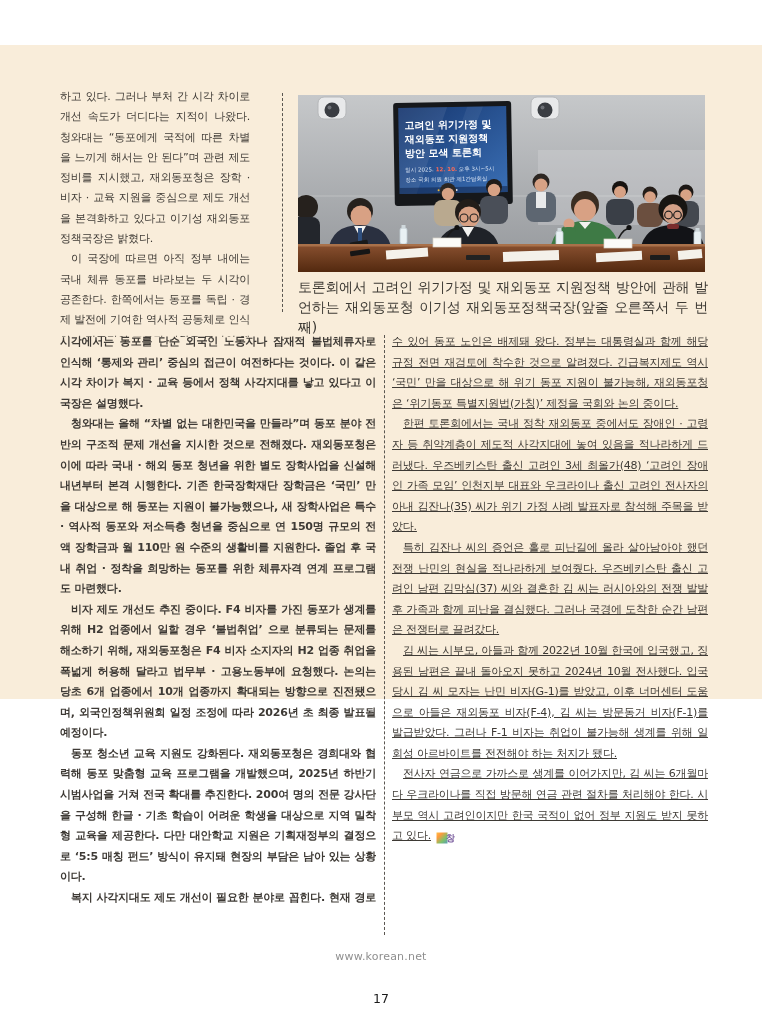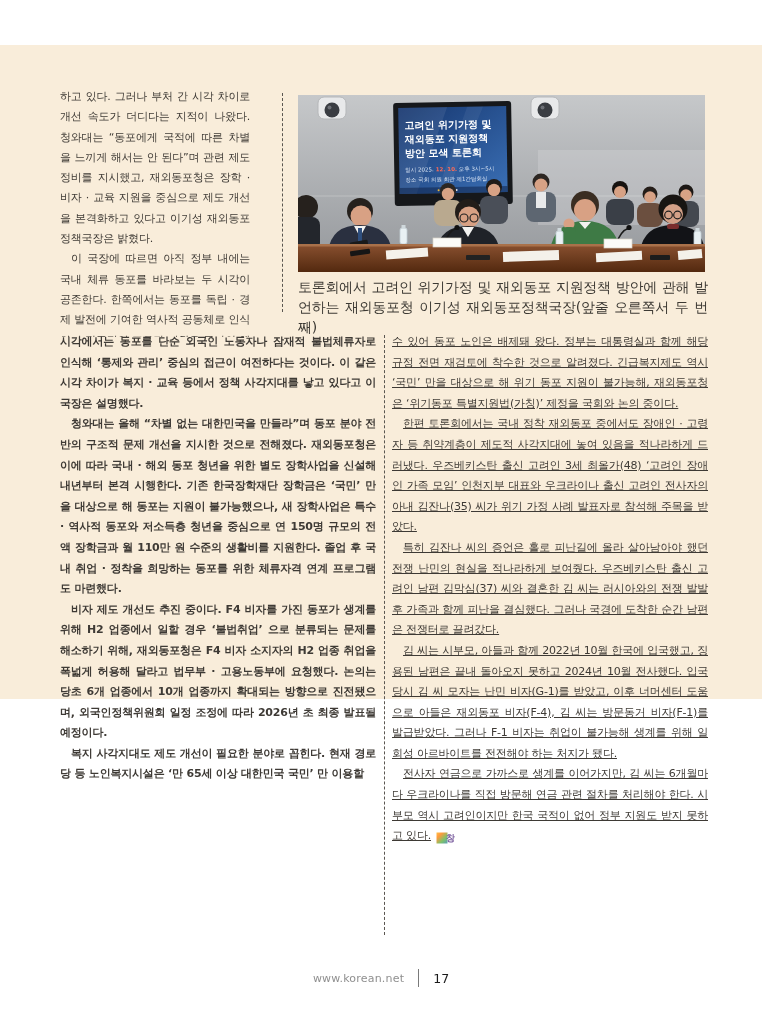--- a/index.html
+++ b/index.html
@@ -29,21 +29,21 @@
   
   .endmark{
     display:inline-block;vertical-align:-2px;margin-left:4px;width:14px;height:14px;line-height:14px;
     text-align:center;font-size:9px;font-weight:bold;color:#7a5d9e;
     background:linear-gradient(135deg,#ffd24a 0%,#ff9a3d 32%,#7ec26a 62%,#4a8fd4 100%);
     box-shadow:inset 0 0 0 1.5px #ffffff;
   }
   
   .footer{
     position:absolute;left:0;top:963px;width:762px;height:30px;
-    display:flex;justify-content:center;align-items:center;gap:14px;background:#ffffff;
+    display:flex;justify-content:center;align-items:center;gap:14px;background:#ffffff;flex-direction:column;
   }
   .footer .site{font-size:11px;color:#8f8f8f;letter-spacing:0.2px;}
   .footer .vbar{width:1px;height:18px;background:#7a7a7a;}
   .footer .pagenum{font-size:12.5px;font-weight:normal;color:#1a1a1a;}
 </style>
 </head>
 <body>
 
 <div class="page">
   <div class="content-area">
@@ -208,20 +208,21 @@
         </g>
       </svg>
     </figure>
 
     <div class="caption">토론회에서 고려인 위기가정 및 재외동포 지원정책 방안에 관해 발언하는 재외동포청 이기성 재외동포정책국장(앞줄 오른쪽서 두 번째)</div>
 
     <div class="flow col-wide col-left">
         <p class="cont">시각에서는 동포를 단순 외국인 노동자나 잠재적 불법체류자로 인식해 ‘통제와 관리’ 중심의 접근이 여전하다는 것이다. 이 같은 시각 차이가 복지 · 교육 등에서 정책 사각지대를 낳고 있다고 이 국장은 설명했다.</p>
         <p>청와대는 올해 “차별 없는 대한민국을 만들라”며 동포 분야 전반의 구조적 문제 개선을 지시한 것으로 전해졌다. 재외동포청은 이에 따라 국내 · 해외 동포 청년을 위한 별도 장학사업을 신설해 내년부터 본격 시행한다. 기존 한국장학재단 장학금은 ‘국민’ 만을 대상으로 해 동포는 지원이 불가능했으나, 새 장학사업은 특수 · 역사적 동포와 저소득층 청년을 중심으로 연 150명 규모의 전액 장학금과 월 110만 원 수준의 생활비를 지원한다. 졸업 후 국내 취업 · 정착을 희망하는 동포를 위한 체류자격 연계 프로그램도 마련했다.</p>
         <p>비자 제도 개선도 추진 중이다. F4 비자를 가진 동포가 생계를 위해 H2 업종에서 일할 경우 ‘불법취업’ 으로 분류되는 문제를 해소하기 위해, 재외동포청은 F4 비자 소지자의 H2 업종 취업을 폭넓게 허용해 달라고 법무부 · 고용노동부에 요청했다. 논의는 당초 6개 업종에서 10개 업종까지 확대되는 방향으로 진전됐으며, 외국인정책위원회 일정 조정에 따라 2026년 초 최종 발표될 예정이다.</p>
+        <p>동포 청소년 교육 지원도 강화된다. 재외동포청은 경희대와 협력해 동포 맞춤형 교육 프로그램을 개발했으며, 2025년 하반기 시범사업을 거쳐 전국 확대를 추진한다. 200여 명의 전문 강사단을 구성해 한글 · 기초 학습이 어려운 학생을 대상으로 지역 밀착형 교육을 제공한다. 다만 대안학교 지원은 기획재정부의 결정으로 ‘5:5 매칭 펀드’ 방식이 유지돼 현장의 부담은 남아 있는 상황이다.</p>
         <p>복지 사각지대도 제도 개선이 필요한 분야로 꼽힌다. 현재 경로당 등 노인복지시설은 ‘만 65세 이상 대한민국 국민’ 만 이용할</p>
       </div>
 
     <div class="divider-dashed d2"></div>
 
     <div class="flow col-wide col-right">
         <p class="cont">수 있어 동포 노인은 배제돼 왔다. 정부는 대통령실과 함께 해당 규정 전면 재검토에 착수한 것으로 알려졌다. 긴급복지제도 역시 ‘국민’ 만을 대상으로 해 위기 동포 지원이 불가능해, 재외동포청은 ‘위기동포 특별지원법(가칭)’ 제정을 국회와 논의 중이다.</p>
         <p>한편 토론회에서는 국내 정착 재외동포 중에서도 장애인 · 고령자 등 취약계층이 제도적 사각지대에 놓여 있음을 적나라하게 드러냈다. 우즈베키스탄 출신 고려인 3세 최올가(48) ‘고려인 장애인 가족 모임’ 인천지부 대표와 우크라이나 출신 고려인 전사자의 아내 김잔나(35) 씨가 위기 가정 사례 발표자로 참석해 주목을 받았다.</p>
         <p>특히 김잔나 씨의 증언은 홀로 피난길에 올라 살아남아야 했던 전쟁 난민의 현실을 적나라하게 보여줬다. 우즈베키스탄 출신 고려인 남편 김막심(37) 씨와 결혼한 김 씨는 러시아와의 전쟁 발발 후 가족과 함께 피난을 결심했다. 그러나 국경에 도착한 순간 남편은 전쟁터로 끌려갔다.</p>
         <p>김 씨는 시부모, 아들과 함께 2022년 10월 한국에 입국했고, 징용된 남편은 끝내 돌아오지 못하고 2024년 10월 전사했다. 입국 당시 김 씨 모자는 난민 비자(G-1)를 받았고, 이후 너머센터 도움으로 아들은 재외동포 비자(F-4), 김 씨는 방문동거 비자(F-1)를 발급받았다. 그러나 F-1 비자는 취업이 불가능해 생계를 위해 일회성 아르바이트를 전전해야 하는 처지가 됐다.</p>

